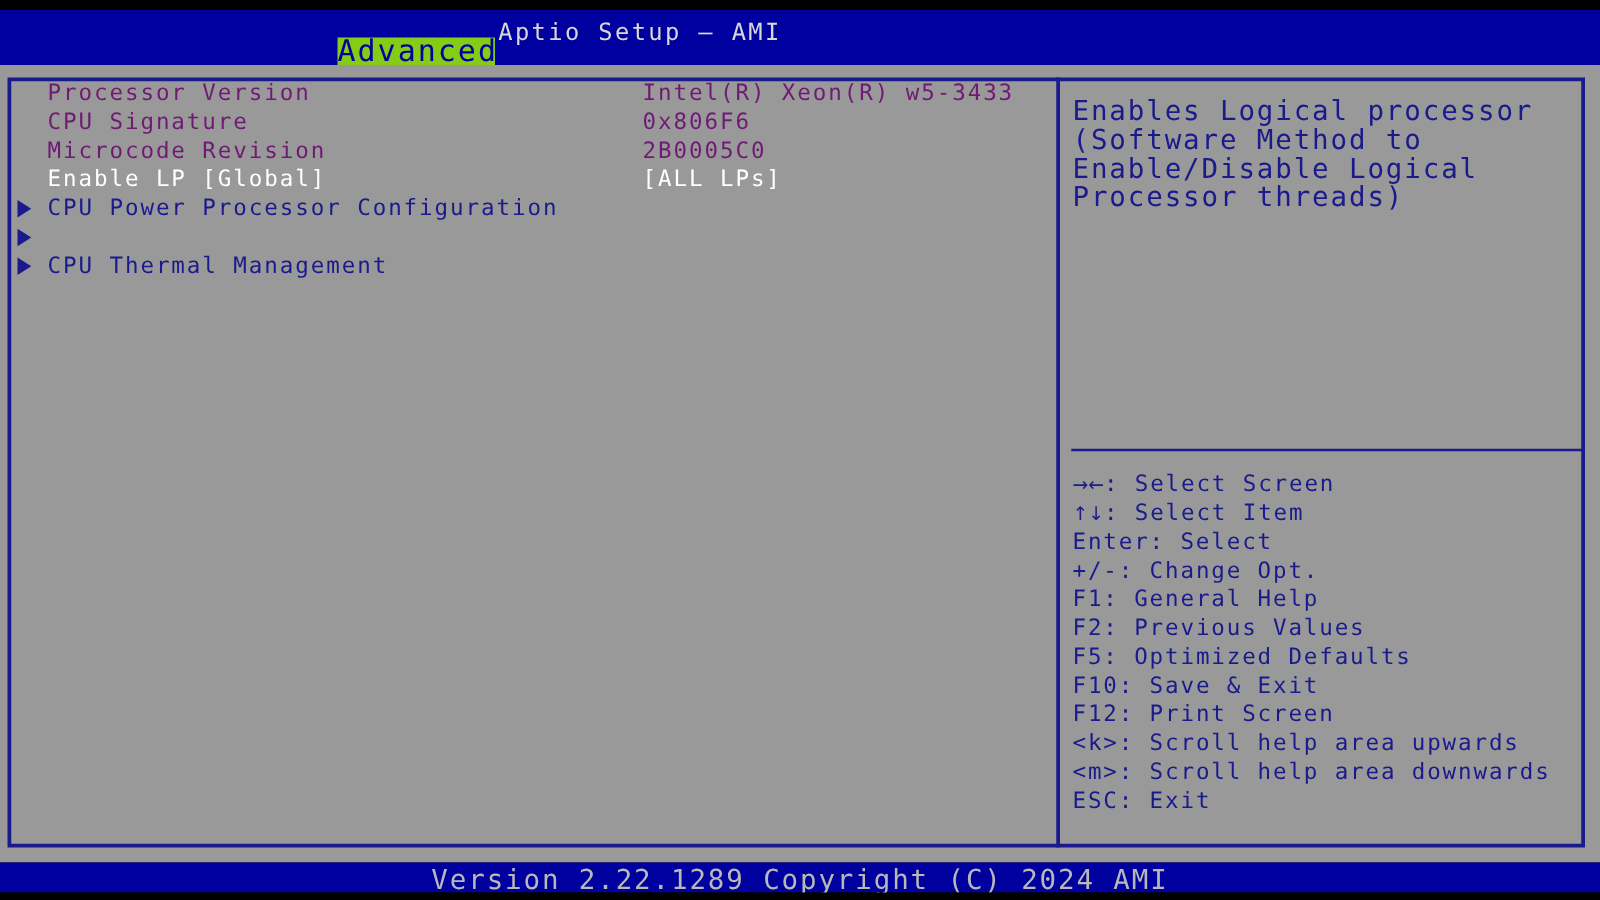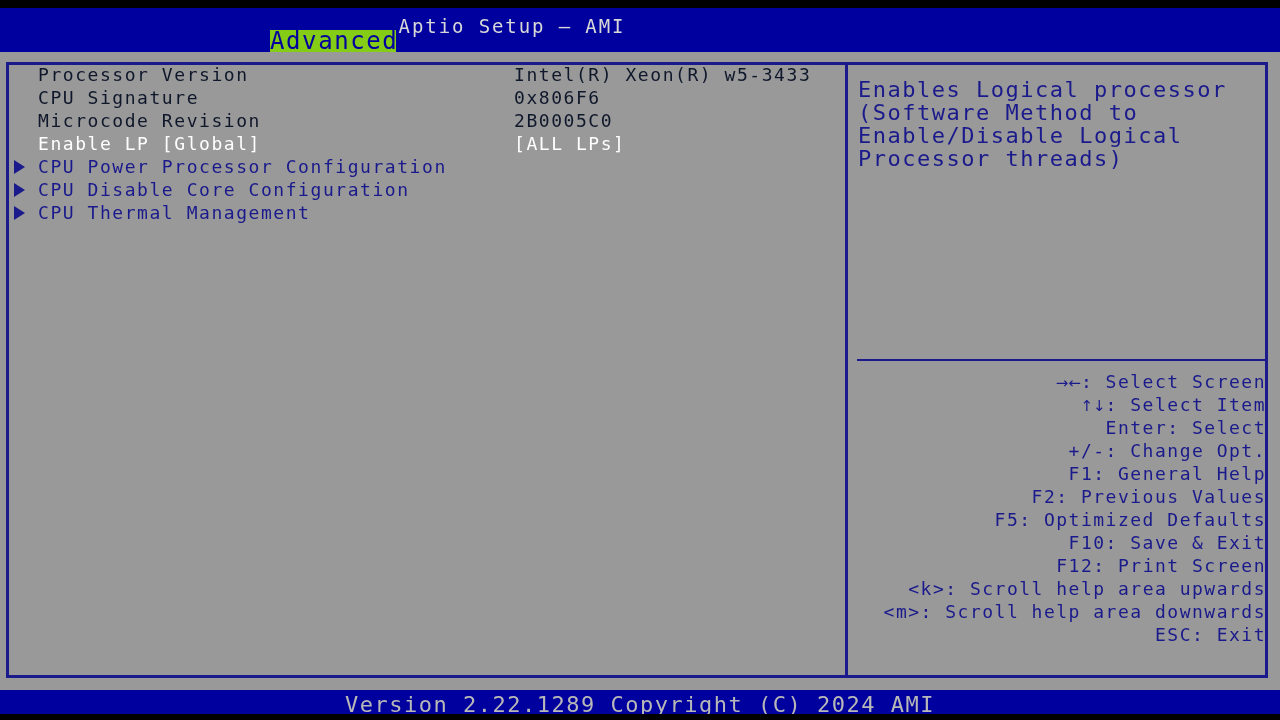--- a/index.html
+++ b/index.html
@@ -106,21 +106,21 @@
   .opt-label {
     position: absolute;
     left: 30px; top: 0;
     white-space: pre;
   }
   .opt-value {
     position: absolute;
     left: 506px; top: 0;
     white-space: pre;
   }
-  .c-dim   { color: #0f172a; }
+  .c-dim   { color: #701a75; }
   .c-white { color: #ffffff; }
   .c-blue  { color: #1a1a8c; }
 
   
   .right-pane {
     position: absolute;
     left: 855px; top: 12px;
     width: 412px; height: 612px;
   }
   .help-text {
@@ -139,23 +139,22 @@
     width: 410px; height: 2px;
     background: #1a1a8c;
   }
   .legend {
     position: absolute;
     left: 3px; top: 308px;
     width: 408px;
     color: #1a1a8c;
     font-size: 18px;
     letter-spacing: 1.5px;
-    line-height: 19px;
-    white-space: pre;
-    text-align: right;
+    line-height: 31px;
+    white-space: pre;
   }
   .legend-row { height: 23px; white-space: pre; }
   .legend-key-glyph {
     font-family: "DejaVu Sans", sans-serif;
     font-size: 15px;
     letter-spacing: 0px;
   }
 
   
   .footer-bar {
@@ -198,21 +197,21 @@
 
     <div class="panel-frame"></div>
     <div class="v-divider"></div>
 
     <div class="left-pane" id="left-pane">
         <div class="opt-row" style="top: 0px;"><span class="opt-label c-dim">Processor Version</span><span class="opt-value c-dim">Intel(R) Xeon(R) w5-3433</span></div>
         <div class="opt-row" style="top: 23px;"><span class="opt-label c-dim">CPU Signature</span><span class="opt-value c-dim">0x806F6</span></div>
         <div class="opt-row" style="top: 46px;"><span class="opt-label c-dim">Microcode Revision</span><span class="opt-value c-dim">2B0005C0</span></div>
         <div class="opt-row" style="top: 69px;"><span class="opt-label c-white">Enable LP [Global]</span><span class="opt-value c-white">[ALL LPs]</span></div>
         <div class="opt-row" style="top: 92px;"><span class="opt-marker"></span><span class="opt-label c-blue">CPU Power Processor Configuration</span></div>
-        <div class="opt-row" style="top: 115px;"><span class="opt-marker"></span><span class="opt-label c-blue">CPU Disable Core Configuration</span></div>
+        <div class="opt-row" style="top: 115px;"><span class="opt-marker"></span></div>
         <div class="opt-row" style="top: 138px; text-decoration: underline;"><span class="opt-marker"></span><span class="opt-label c-blue">CPU Thermal Management</span></div>
       </div>
 
     <div class="right-pane">
       <div class="help-text">Enables Logical processor
 (Software Method to
 Enable/Disable Logical
 Processor threads)</div>
       <div class="h-rule"></div>
       <div class="legend" id="legend-list"><div class="legend-row"><span class="legend-key-glyph">→←</span><span>: Select Screen</span></div><div class="legend-row"><span class="legend-key-glyph">↑↓</span><span>: Select Item</span></div><div class="legend-row"><span>Enter</span><span>: Select</span></div><div class="legend-row"><span>+/-</span><span>: Change Opt.</span></div><div class="legend-row"><span>F1</span><span>: General Help</span></div><div class="legend-row"><span>F2</span><span>: Previous Values</span></div><div class="legend-row"><span>F5</span><span>: Optimized Defaults</span></div><div class="legend-row"><span>F10</span><span>: Save &amp; Exit</span></div><div class="legend-row"><span>F12</span><span>: Print Screen</span></div><div class="legend-row"><span>&lt;k&gt;</span><span>: Scroll help area upwards</span></div><div class="legend-row"><span>&lt;m&gt;</span><span>: Scroll help area downwards</span></div><div class="legend-row"><span>ESC</span><span>: Exit</span></div></div>

